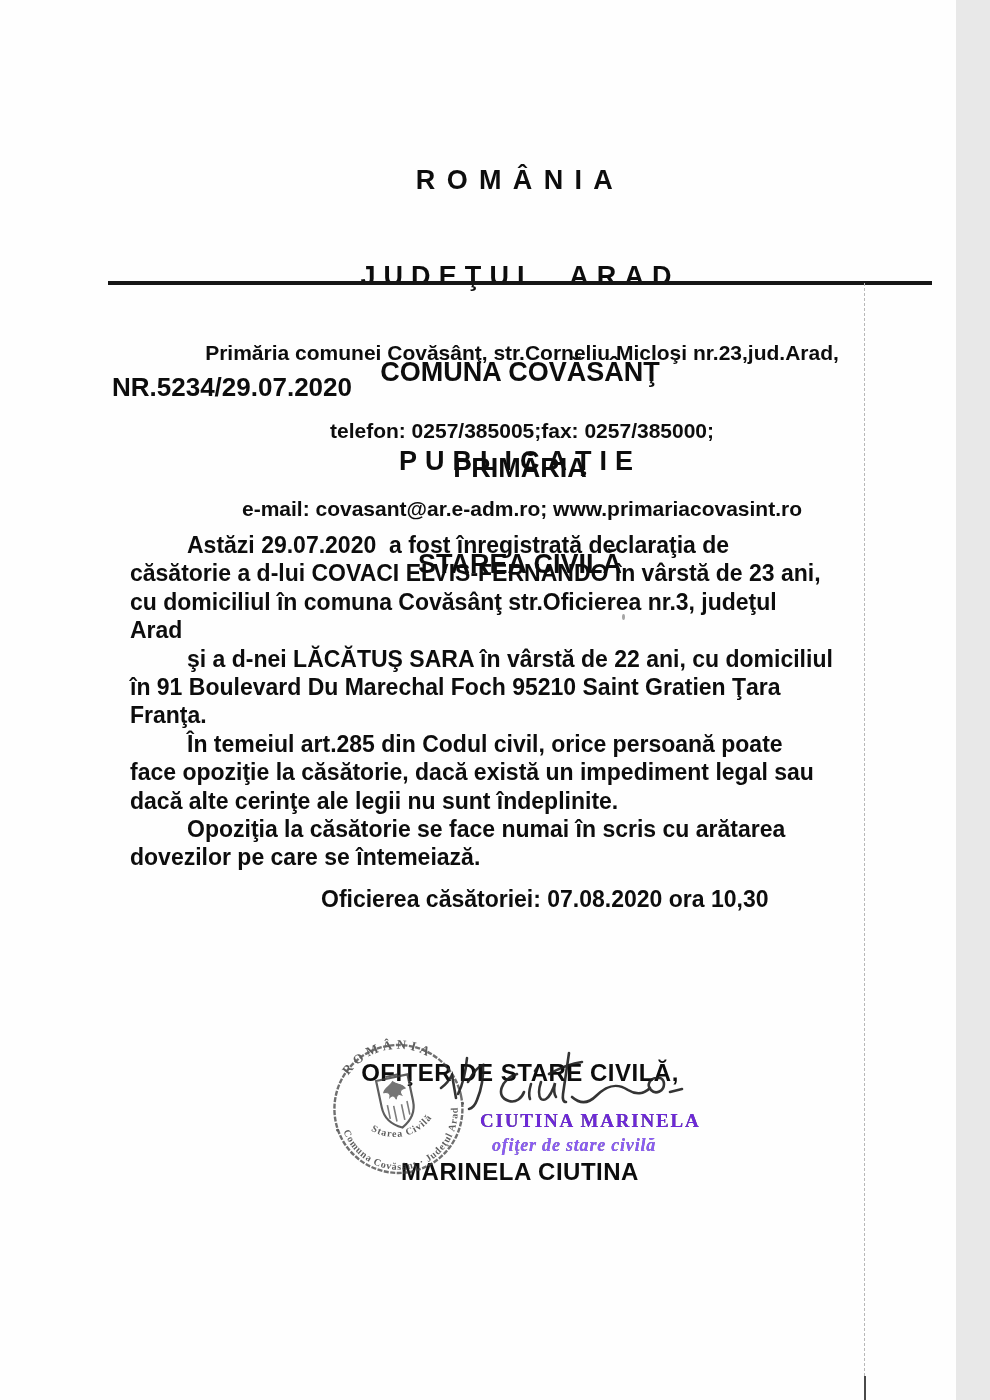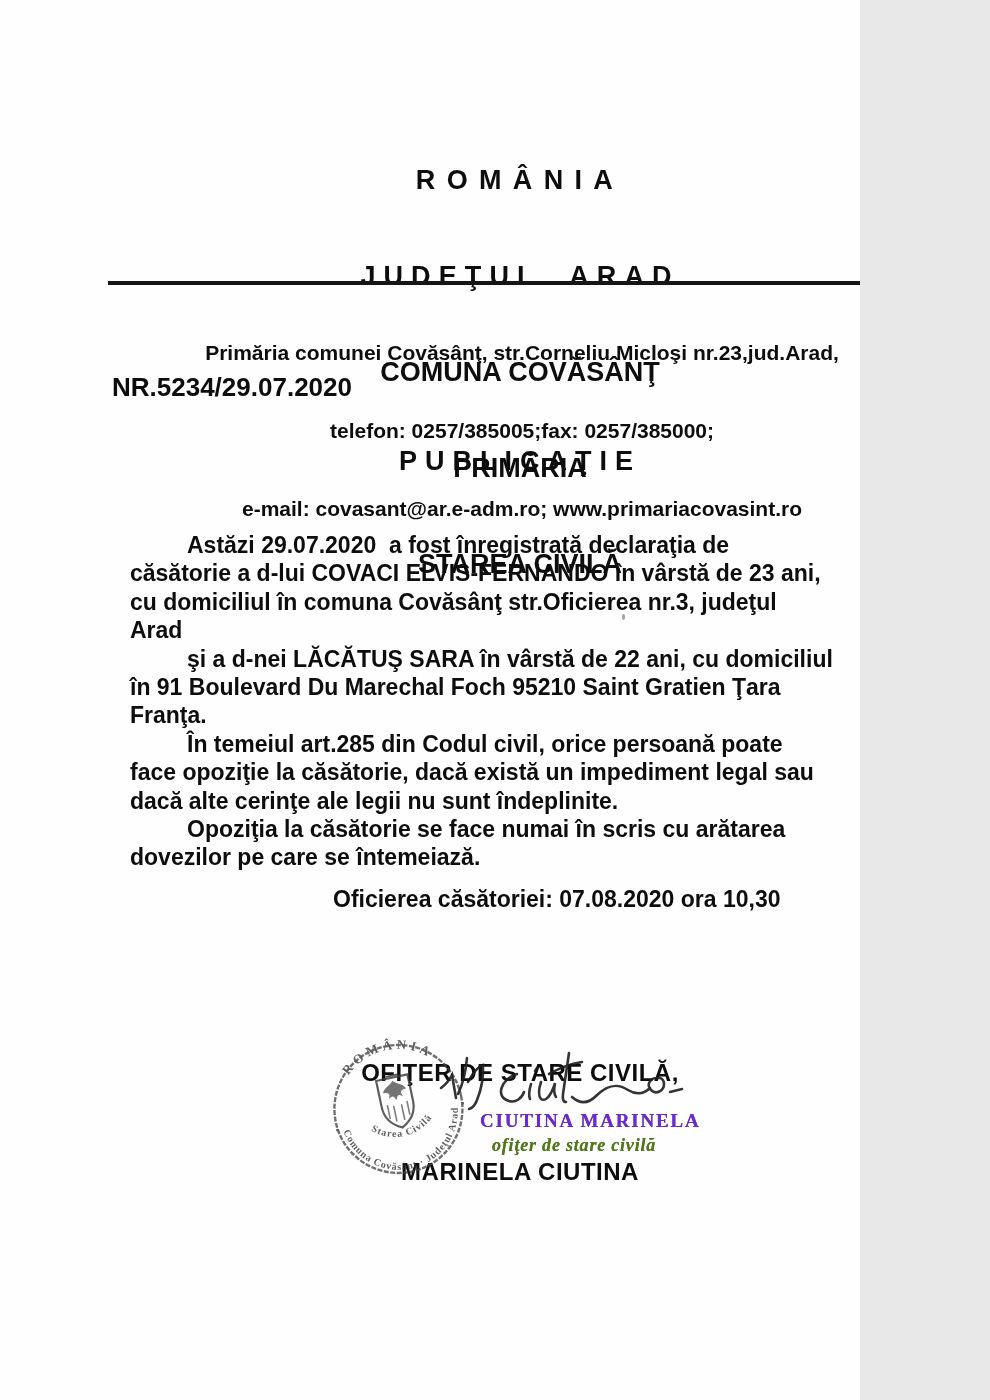--- a/index.html
+++ b/index.html
@@ -1,18 +1,18 @@
 <!DOCTYPE html>
 <html><head>
 <meta charset="utf-8">
 <style>
   html,body{margin:0;padding:0;background:#e8e8e8;}
   .page{
     position:relative;
-    width:860px;height:1400px;
+    width:956px;height:1400px;
     background:#fefefe;
     overflow:hidden;
     color:#0d0d0d;
     font-family:"Liberation Sans","DejaVu Sans",sans-serif;
   }
   .abs{position:absolute;}
   
   .hdr{
     left:25px;top:100px;width:990px;
     text-align:center;font-weight:bold;font-size:27px;line-height:32px;
@@ -32,38 +32,38 @@
   .title{
     left:25px;top:446px;width:990px;text-align:center;
     font-weight:bold;font-size:27px;letter-spacing:8px;white-space:pre;
   }
   
   .body{left:110px;top:531px;width:830px;margin-left:20px;}
   .bodyline{
     font-weight:bold;font-size:23px;line-height:28.4px;white-space:pre;
   }
   .indent{padding-left:57px;}
-  .ceremony{left:333px;top:886px;font-weight:bold;font-size:23px;white-space:pre;}
+  .ceremony{left:321px;top:886px;font-weight:bold;font-size:23px;white-space:pre;}
   .officer{
     left:25px;top:990px;width:990px;text-align:center;
     font-weight:bold;font-size:24px;line-height:33px;letter-spacing:0.5px;white-space:pre;
   }
   
   .stampwrap{left:316px;top:1025px;width:164px;height:164px;transform:rotate(-12deg);opacity:0.82;}
   .sigwrap{left:437px;top:1040px;width:250px;height:80px;}
   .stampedname{
     left:480px;top:1110px;
     font-family:"Liberation Serif","DejaVu Serif",serif;
     font-weight:bold;font-size:19px;letter-spacing:1.8px;color:#6d28d9;white-space:pre;
     text-shadow:0 0 0.5px #555;
   }
   .stampedrole{
     left:492px;top:1135px;
     font-family:"Liberation Serif","DejaVu Serif",serif;
-    font-style:italic;font-weight:bold;font-size:18px;letter-spacing:0.8px;color:#4d7c0f;white-space:pre;
+    font-style:italic;font-weight:bold;font-size:18px;letter-spacing:0.8px;color:#8b5cf6;white-space:pre;
     text-shadow:0 0 0.5px #666;
   }
   
   .fold{left:864px;top:283px;width:0;height:1093px;border-left:1px dashed #b8b8b8;}
   .fold-dark{left:864px;top:1376px;width:2px;height:24px;background:#4a4a4a;}
   .speck{left:622px;top:614px;width:3px;height:6px;background:#777;border-radius:50%;opacity:0.65;}
 </style>
 </head>
 <body>
 

